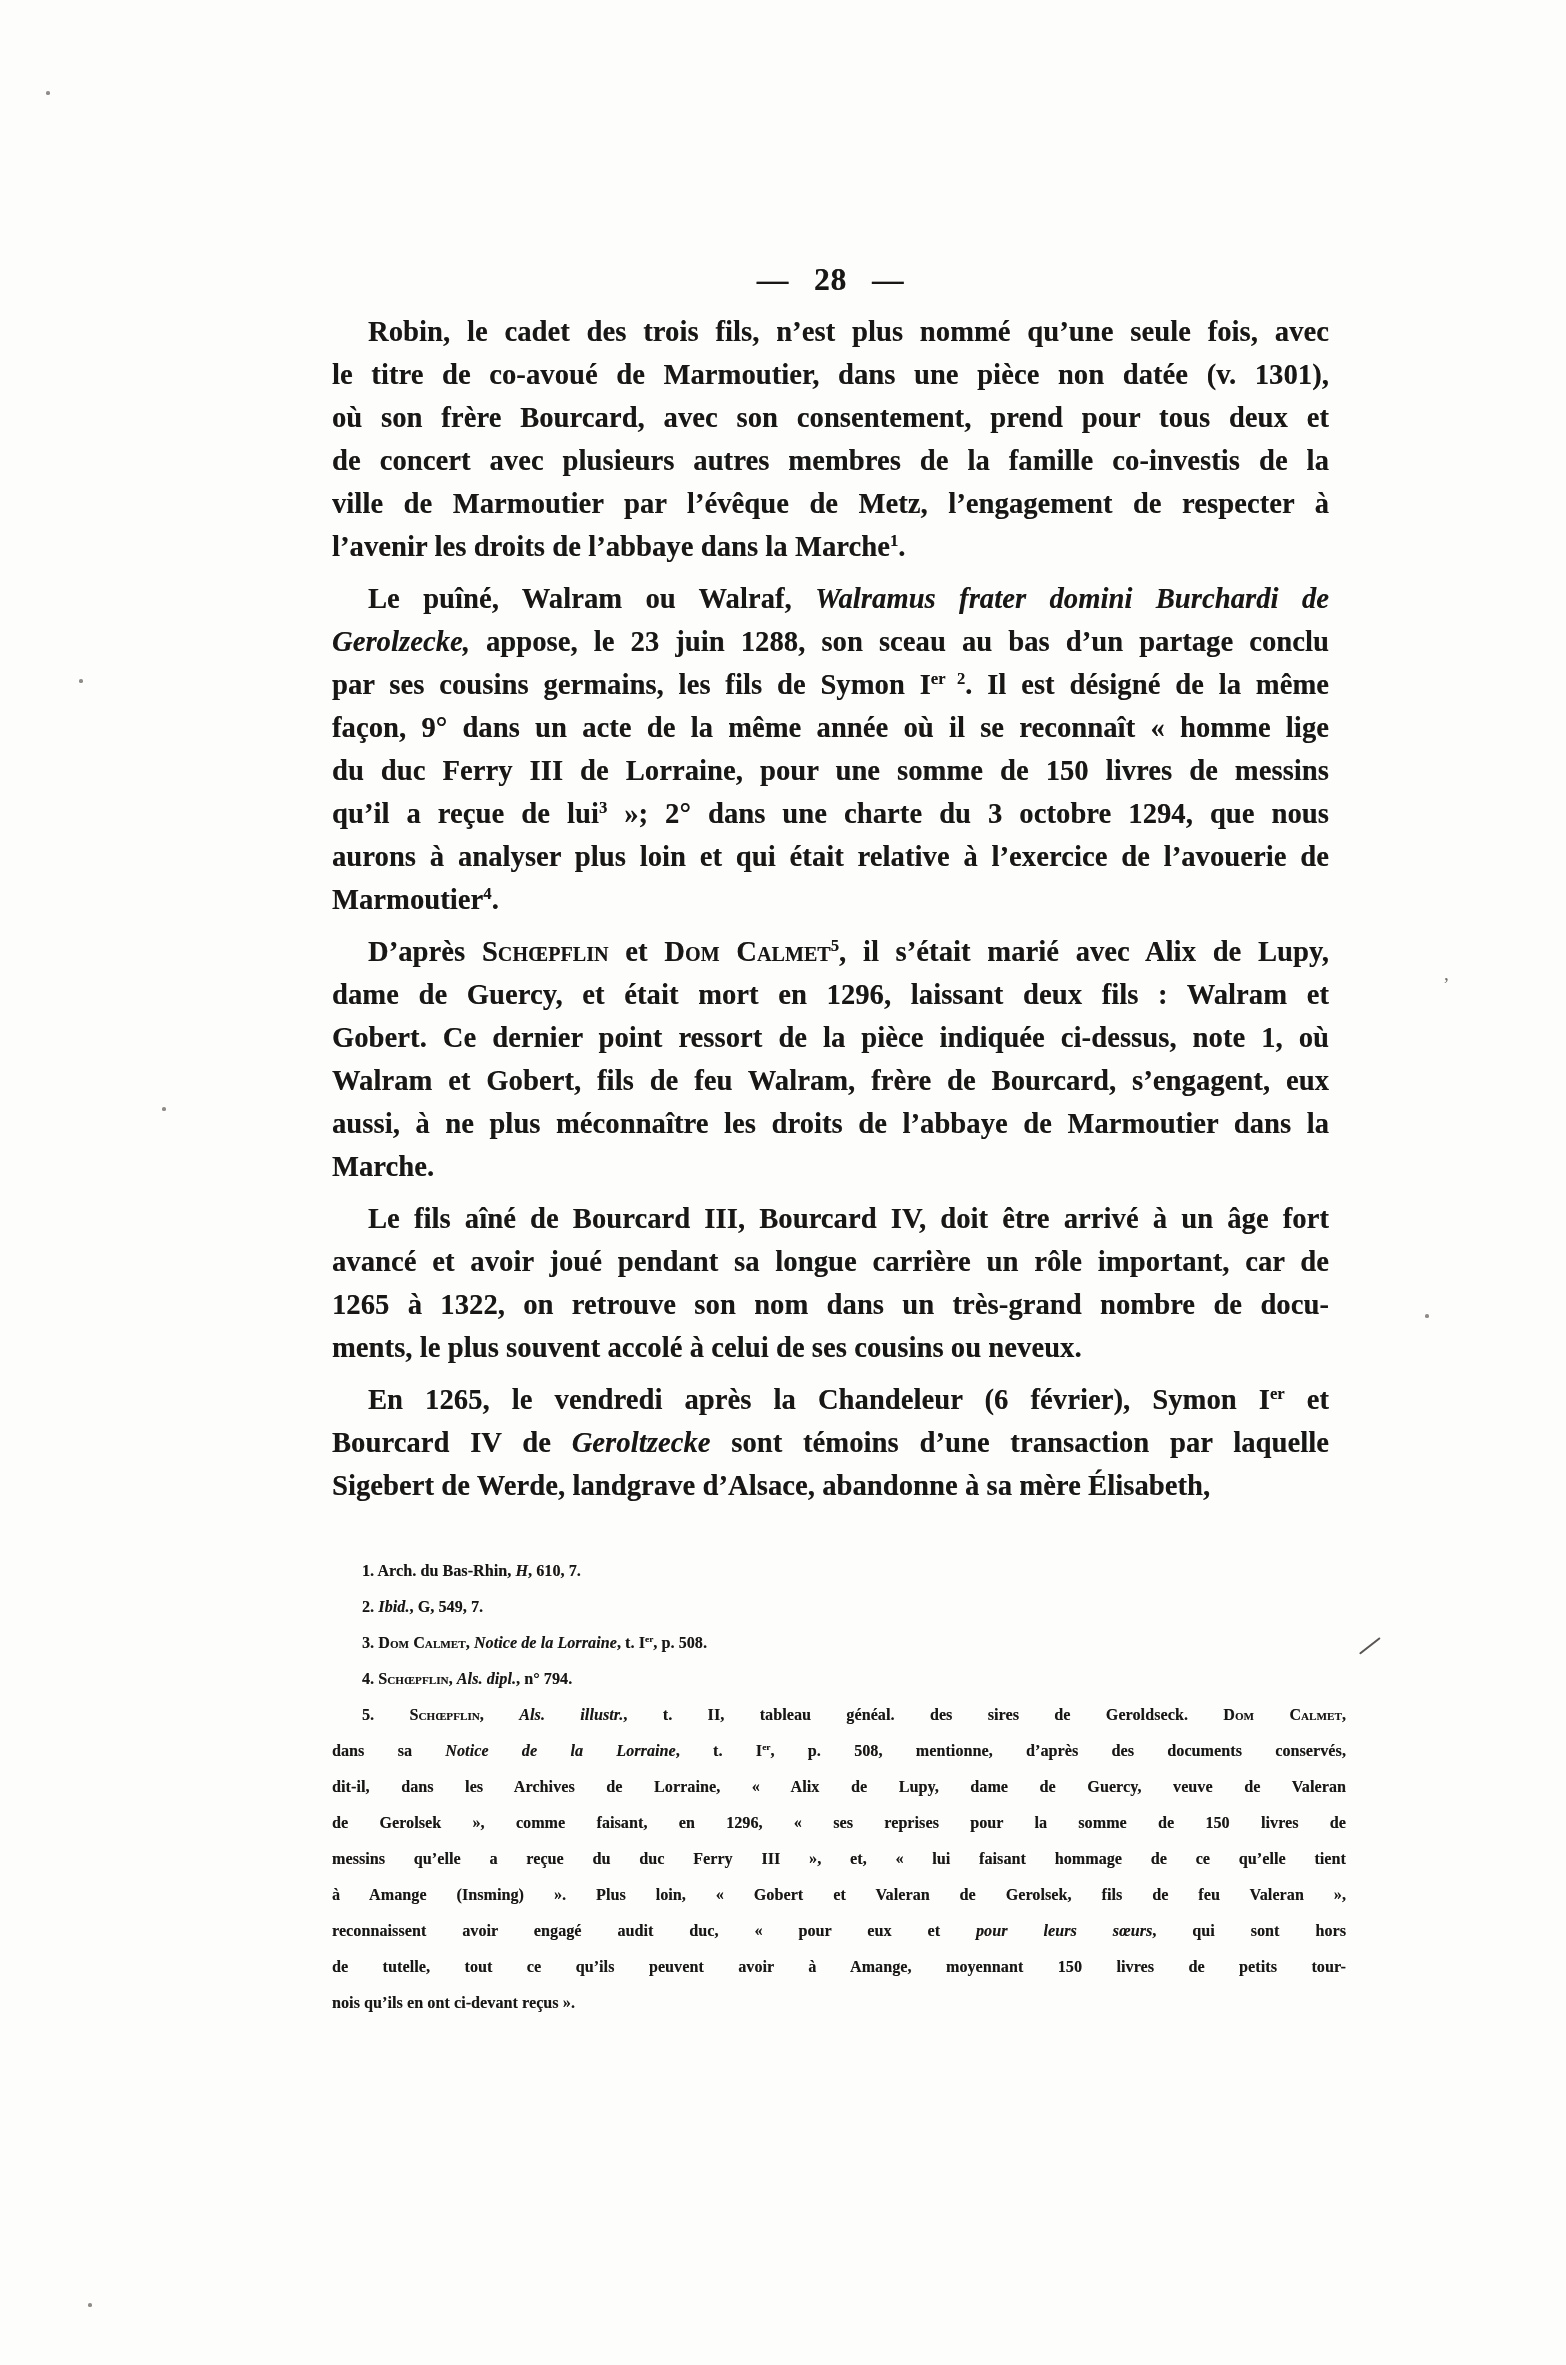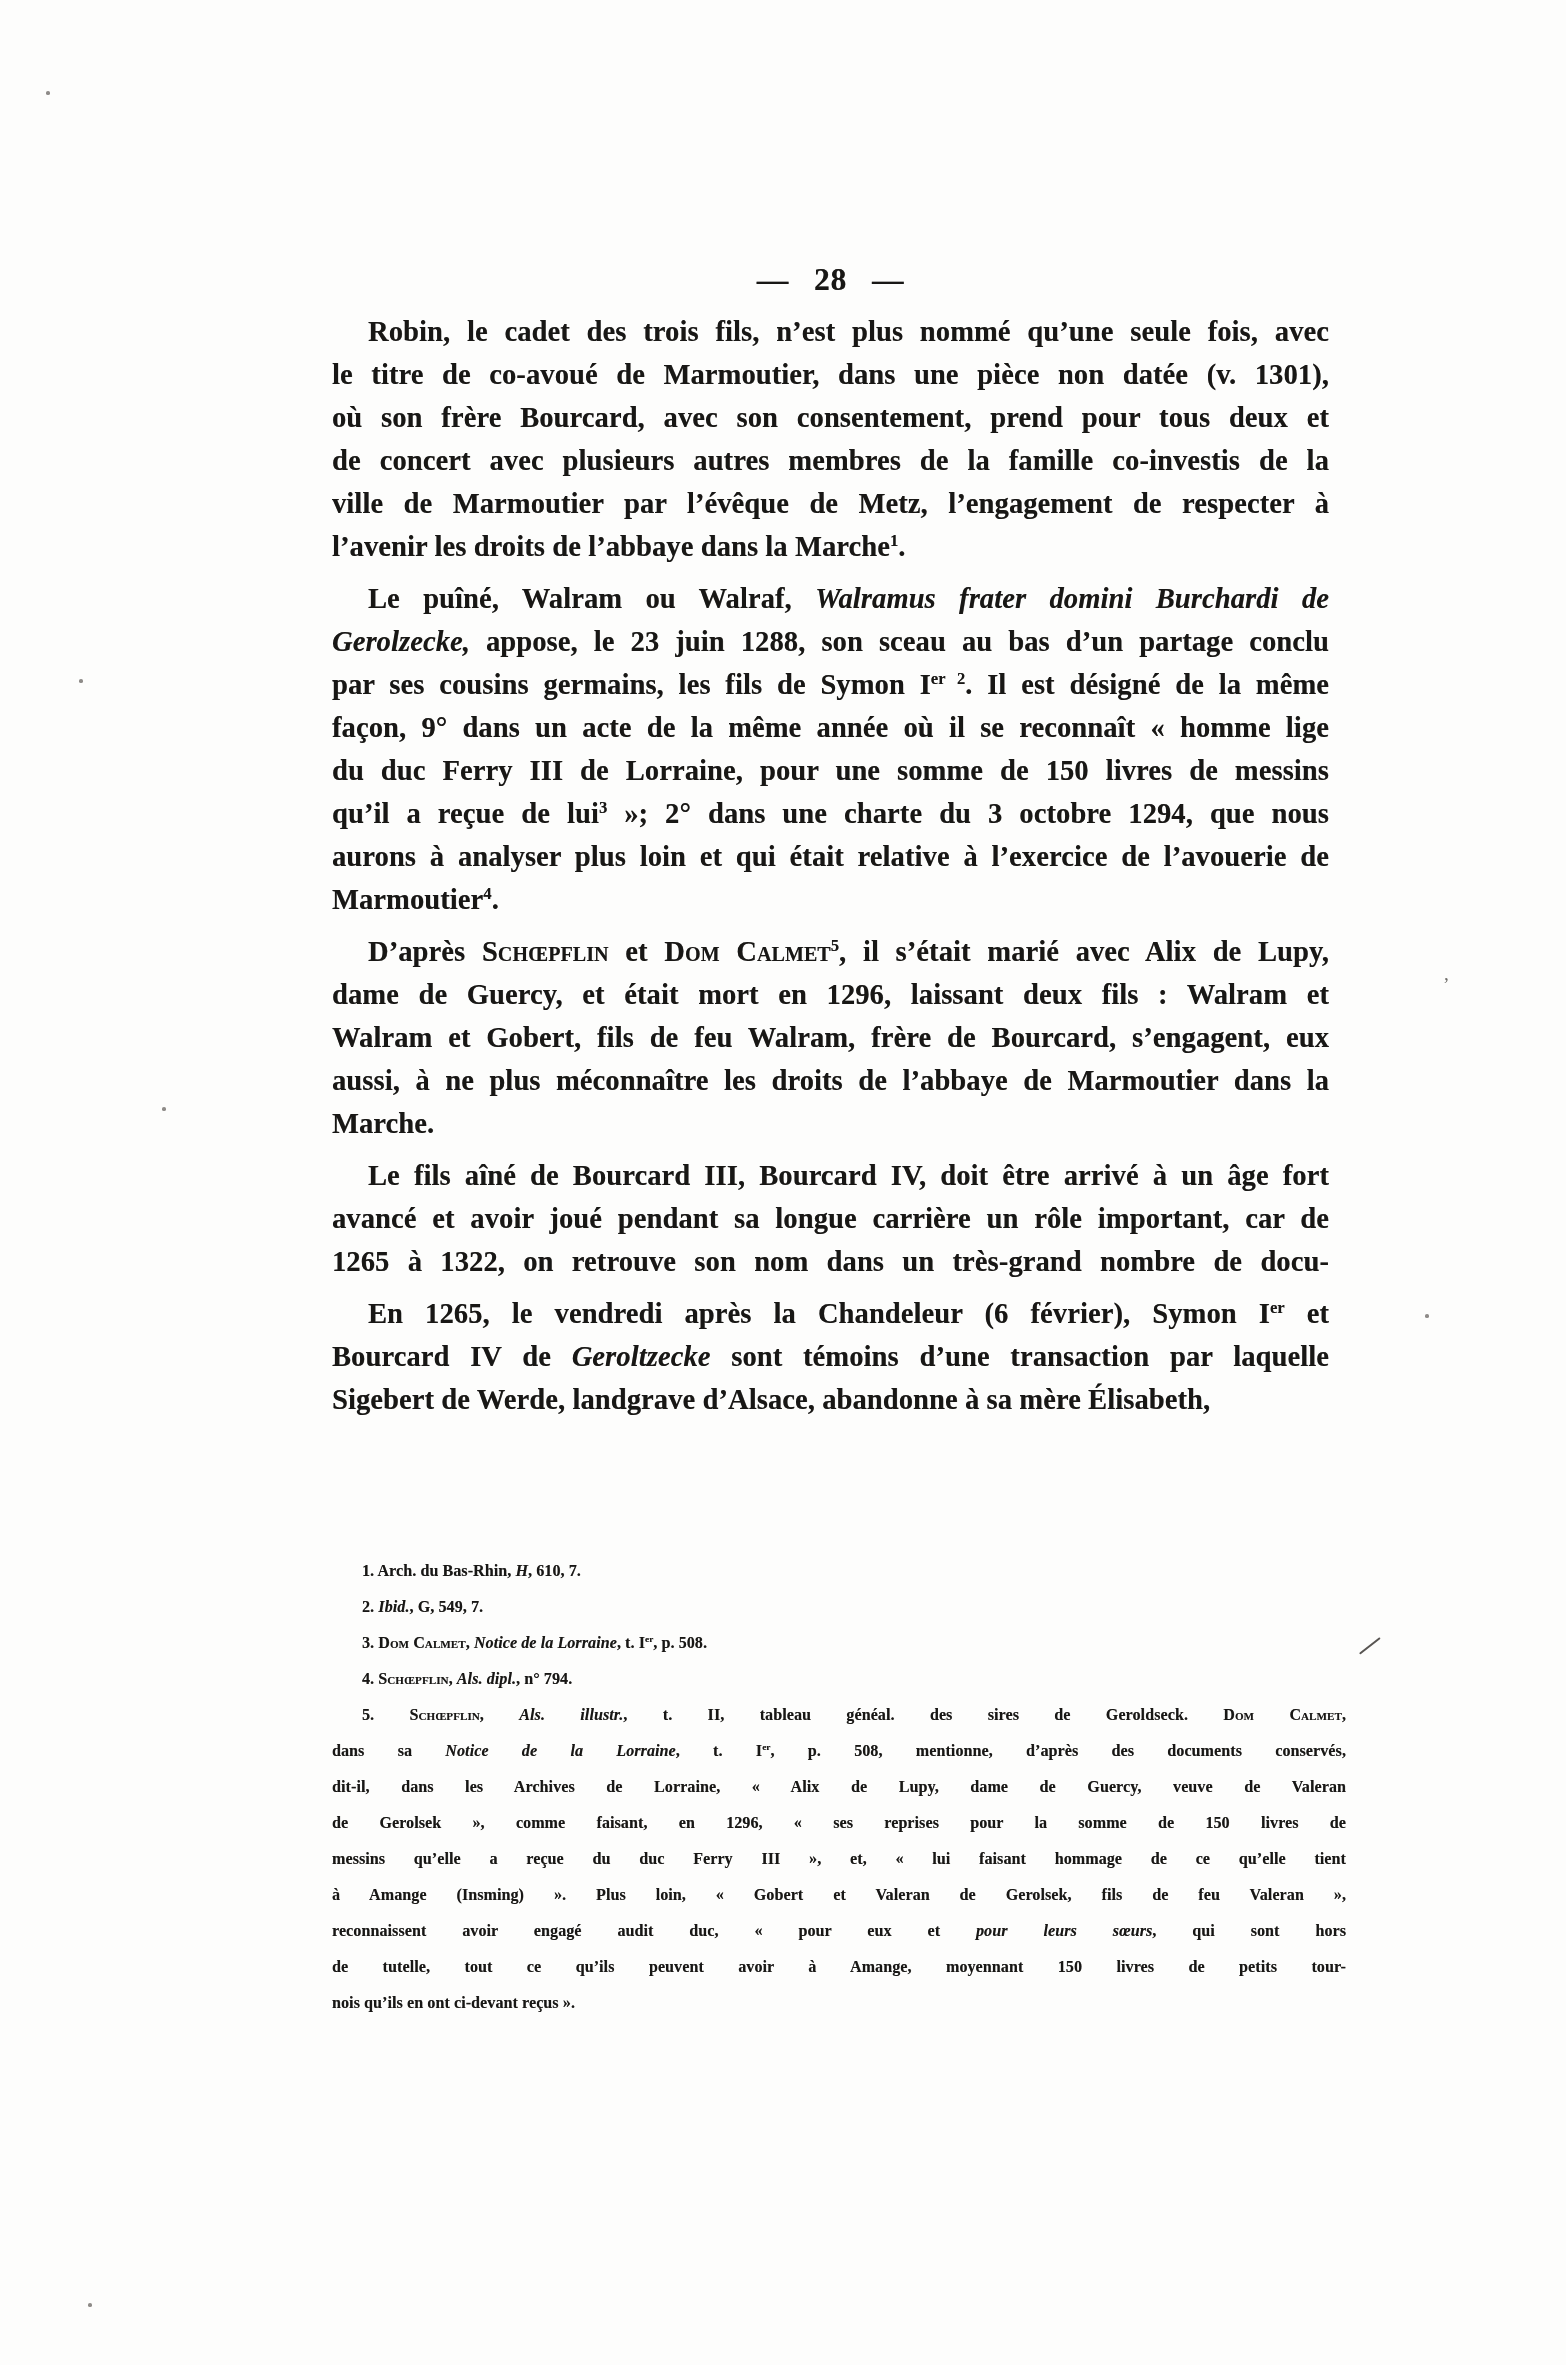--- a/index.html
+++ b/index.html
@@ -114,28 +114,30 @@
       <div class="line"><span class="seg-n">par ses cousins germains, les fils de Symon I</span><span class="seg-sup">er 2</span><span class="seg-n">. Il est désigné de la même</span></div>
       <div class="line"><span class="seg-n">façon, 9° dans un acte de la même année où il se reconnaît « homme lige</span></div>
       <div class="line"><span class="seg-n">du duc Ferry III de Lorraine, pour une somme de 150 livres de messins</span></div>
       <div class="line"><span class="seg-n">qu’il a reçue de lui</span><span class="seg-sup">3</span><span class="seg-n"> »; 2° dans une charte du 3 octobre 1294, que nous</span></div>
       <div class="line"><span class="seg-n">aurons à analyser plus loin et qui était relative à l’exercice de l’avouerie de</span></div>
       <div class="line last"><span class="seg-n">Marmoutier</span><span class="seg-sup">4</span><span class="seg-n">.</span></div>
     </div>
     <div class="para">
       <div class="line first"><span class="seg-n">D’après </span><span class="seg-sc">Schœpflin</span><span class="seg-n"> et </span><span class="seg-sc">Dom Calmet</span><span class="seg-sup">5</span><span class="seg-n">, il s’était marié avec Alix de Lupy,</span></div>
       <div class="line"><span class="seg-n">dame de Guercy, et était mort en 1296, laissant deux fils : Walram et</span></div>
+      <div class="line"><span class="seg-n">Gobert. Ce dernier point ressort de la pièce indiquée ci-dessus, note 1, où</span></div>
       <div class="line"><span class="seg-n">Walram et Gobert, fils de feu Walram, frère de Bourcard, s’engagent, eux</span></div>
       <div class="line"><span class="seg-n">aussi, à ne plus méconnaître les droits de l’abbaye de Marmoutier dans la</span></div>
       <div class="line last"><span class="seg-n">Marche.</span></div>
     </div>
     <div class="para">
       <div class="line first"><span class="seg-n">Le fils aîné de Bourcard III, Bourcard IV, doit être arrivé à un âge fort</span></div>
       <div class="line"><span class="seg-n">avancé et avoir joué pendant sa longue carrière un rôle important, car de</span></div>
       <div class="line"><span class="seg-n">1265 à 1322, on retrouve son nom dans un très-grand nombre de docu-</span></div>
+      <div class="line last"><span class="seg-n">ments, le plus souvent accolé à celui de ses cousins ou neveux.</span></div>
     </div>
     <div class="para">
       <div class="line first"><span class="seg-n">En 1265, le vendredi après la Chandeleur (6 février), Symon I</span><span class="seg-sup">er</span><span class="seg-n"> et</span></div>
       <div class="line"><span class="seg-n">Bourcard IV de </span><span class="seg-i">Geroltzecke</span><span class="seg-n"> sont témoins d’une transaction par laquelle</span></div>
       <div class="line last"><span class="seg-n">Sigebert de Werde, landgrave d’Alsace, abandonne à sa mère Élisabeth,</span></div>
     </div>
   </div>
 
 <div class="footnotes">
     <div class="para">

